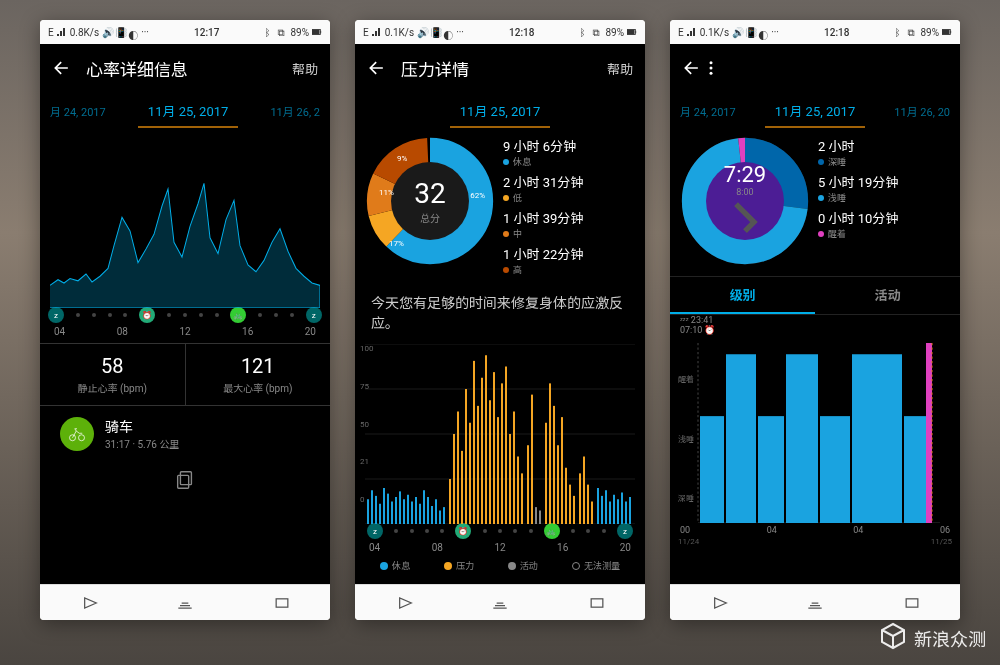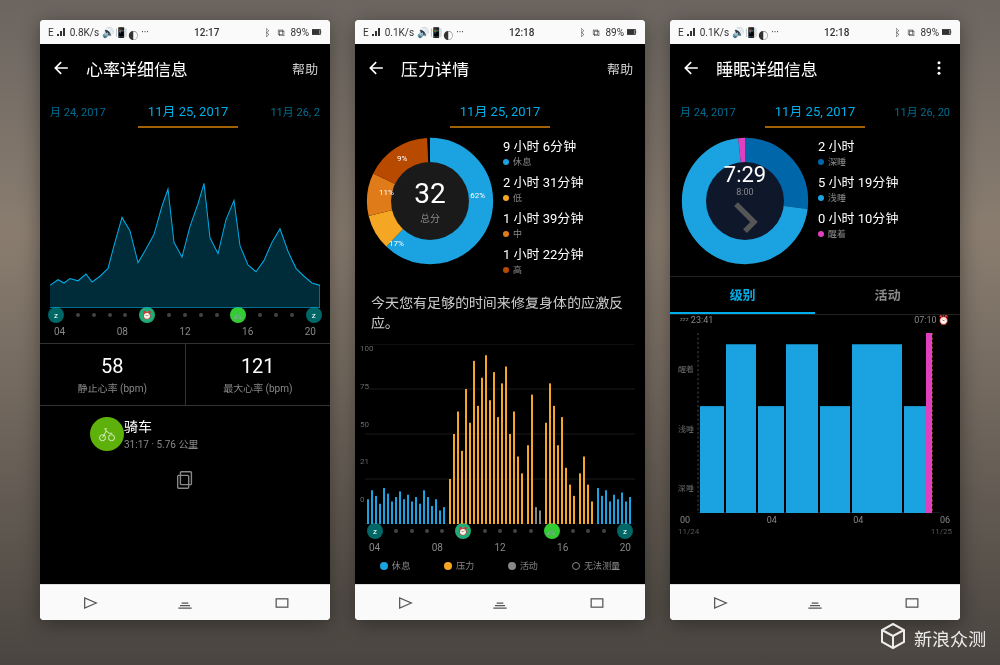--- a/index.html
+++ b/index.html
@@ -49,21 +49,21 @@
   .tl-sleep { background: #066; color: #fff; }
   .tl-alarm { background: #2a7; }
   .tl-bike { background: #3c3; }
 
   .hr-stats { display: flex; border-top: 1px solid #333; border-bottom: 1px solid #333; margin-top: 6px; }
   .hr-stat { flex: 1; text-align: center; padding: 10px 0; }
   .hr-stat + .hr-stat { border-left: 1px solid #333; }
   .hr-stat .val { font-size: 20px; color: #fff; }
   .hr-stat .lbl { font-size: 10px; color: #888; margin-top: 2px; }
 
-  .activity-row { display: flex; align-items: center; padding: 10px 4px; gap: 0; margin-left: 46px; }
+  .activity-row { display: flex; align-items: center; padding: 10px 20px; gap: 11px; }
   .act-icon { width: 34px; height: 34px; border-radius: 50%; background: #5db10a; display: flex; align-items: center; justify-content: center; }
   .act-icon svg { width: 18px; height: 18px; fill: #fff; }
   .act-text .t { font-size: 14px; color: #fff; }
   .act-text .s { font-size: 10px; color: #888; }
   .copy-icon { text-align: center; margin-top: 8px; }
   .copy-icon svg { width: 22px; height: 22px; stroke: #888; fill: none; stroke-width: 1.5; }
 
   
   .donut-area { display: flex; padding: 6px 10px 10px; gap: 8px; }
   .donut-wrap { width: 130px; height: 130px; position: relative; flex-shrink: 0; }
@@ -88,21 +88,21 @@
   .sleep-center .score { font-size: 22px; }
   .sleep-center .scorelbl { font-size: 9px; color: #888; }
   .sleep-tabs { display: flex; border-top: 1px solid #222; border-bottom: 1px solid #222; }
   .sleep-tab { flex: 1; text-align: center; padding: 8px 0; font-size: 13px; color: #888; font-weight: bold; }
   .sleep-tab.active { color: #00aee8; border-bottom: 2px solid #00aee8; }
   .sleep-chart { height: 180px; margin: 8px 10px 0; position: relative; }
   .sleep-chart svg { width: 100%; height: 100%; }
   .sleep-ylabels { position: absolute; left: -2px; top: 30px; bottom: 20px; display: flex; flex-direction: column; justify-content: space-between; font-size: 8px; color: #666; }
   .sleep-timemarks { display: flex; justify-content: space-between; font-size: 9px; color: #888; padding: 2px 10px 0; }
   .sleep-xdates { display: flex; justify-content: space-between; font-size: 8px; color: #555; padding: 2px 8px; }
-  .sleep-top { display: flex; justify-content: space-between; font-size: 9px; color: #888; padding: 0 10px; }
+  .sleep-top { display: flex; justify-content: space-between; font-size: 9px; color: #888; padding: 0 10px; flex-direction: column; }
 
   .nav-buttons {
     height: 36px; background: #fafafa; display: flex; justify-content: space-around;
     align-items: center; border-top: 1px solid #ddd;
   }
   .nav-buttons svg { width: 20px; height: 14px; stroke: #555; fill: none; stroke-width: 1.5; }
 
   .watermark {
     position: absolute; right: 14px; bottom: 10px; display: flex; align-items: center;
     gap: 6px; color: #fff; font-size: 18px; opacity: .9;
@@ -491,42 +491,41 @@
             <rect x="10" y="1.5" width="1" height="3" fill="#333"></rect>
           </svg>
       </div>
     </div>
 
     <div class="app-body">
       <div class="app-header">
         <svg class="back" viewBox="0 0 24 24" fill="none" stroke="#fff" stroke-width="2">
             <path d="M19 12H5m6-7l-7 7 7 7"></path>
           </svg>
-        <span class="title">睡眠详细信息</span>
         <svg viewBox="0 0 24 24" fill="#fff" width="18" height="18">
             <circle cx="12" cy="5" r="2"></circle>
             <circle cx="12" cy="12" r="2"></circle>
             <circle cx="12" cy="19" r="2"></circle>
           </svg>
       </div>
       <div class="date-bar">
         <span class="side">月 24, 2017</span>
         <span class="center">11月 25, 2017</span>
         <span class="side">11月 26, 20</span>
       </div>
 
       <div class="donut-area">
         <div class="donut-wrap">
           <svg viewBox="0 0 42 42">
             <circle cx="21" cy="21" r="15.9" fill="none" stroke="#222" stroke-width="9"></circle>
             <circle cx="21" cy="21" r="15.9" fill="none" stroke="#0066aa" stroke-width="9" stroke-dasharray="27 100"></circle>
             <circle cx="21" cy="21" r="15.9" fill="none" stroke="#1aa3e0" stroke-width="9" stroke-dasharray="71 100" stroke-dashoffset="-27"></circle>
             <circle cx="21" cy="21" r="15.9" fill="none" stroke="#e040c0" stroke-width="9" stroke-dasharray="2 100" stroke-dashoffset="-98"></circle>
           </svg>
-          <div class="donut-center sleep-center" style="background:#0f172a">
+          <div class="donut-center sleep-center" style="background:#4c1d95">
             <div class="score">7:29</div>
             <div class="scorelbl">8:00</div>
             <svg width="14" height="14" viewBox="0 0 24 24" fill="none" stroke="#555" stroke-width="3">
                 <path d="M5 12l5 5L20 7"></path>
               </svg>
           </div>
         </div>
         <div class="stress-legend">
           <div class="item">
               <div class="v">2 小时</div>

